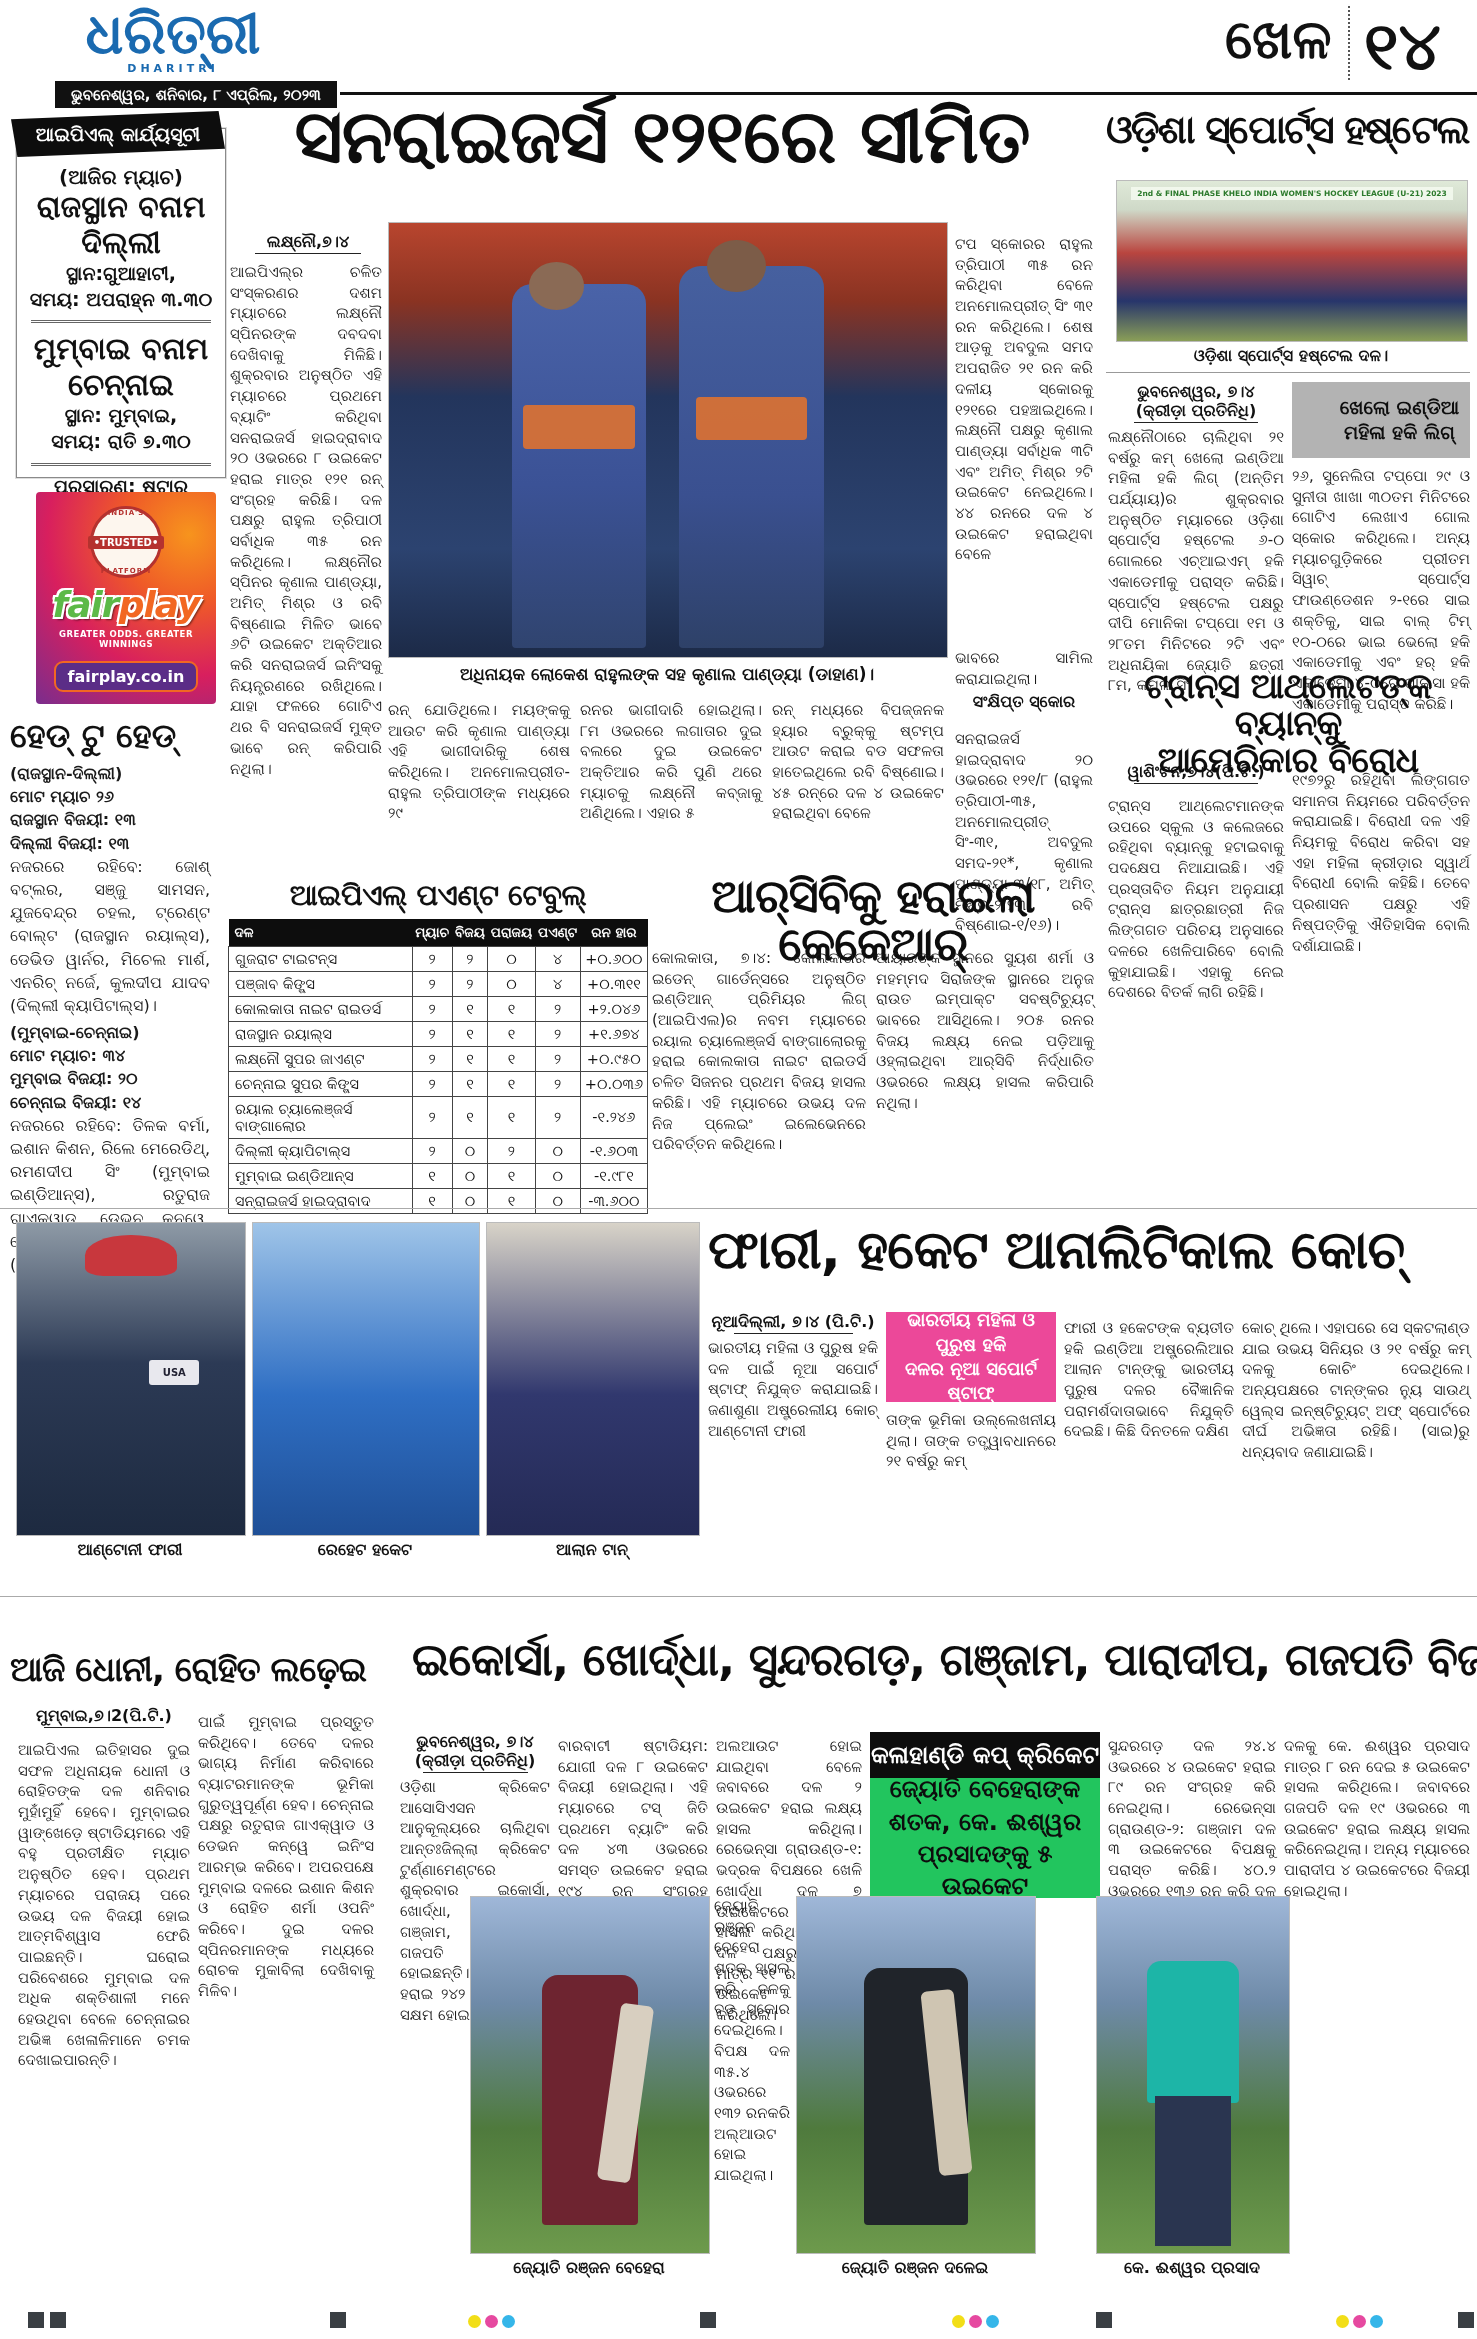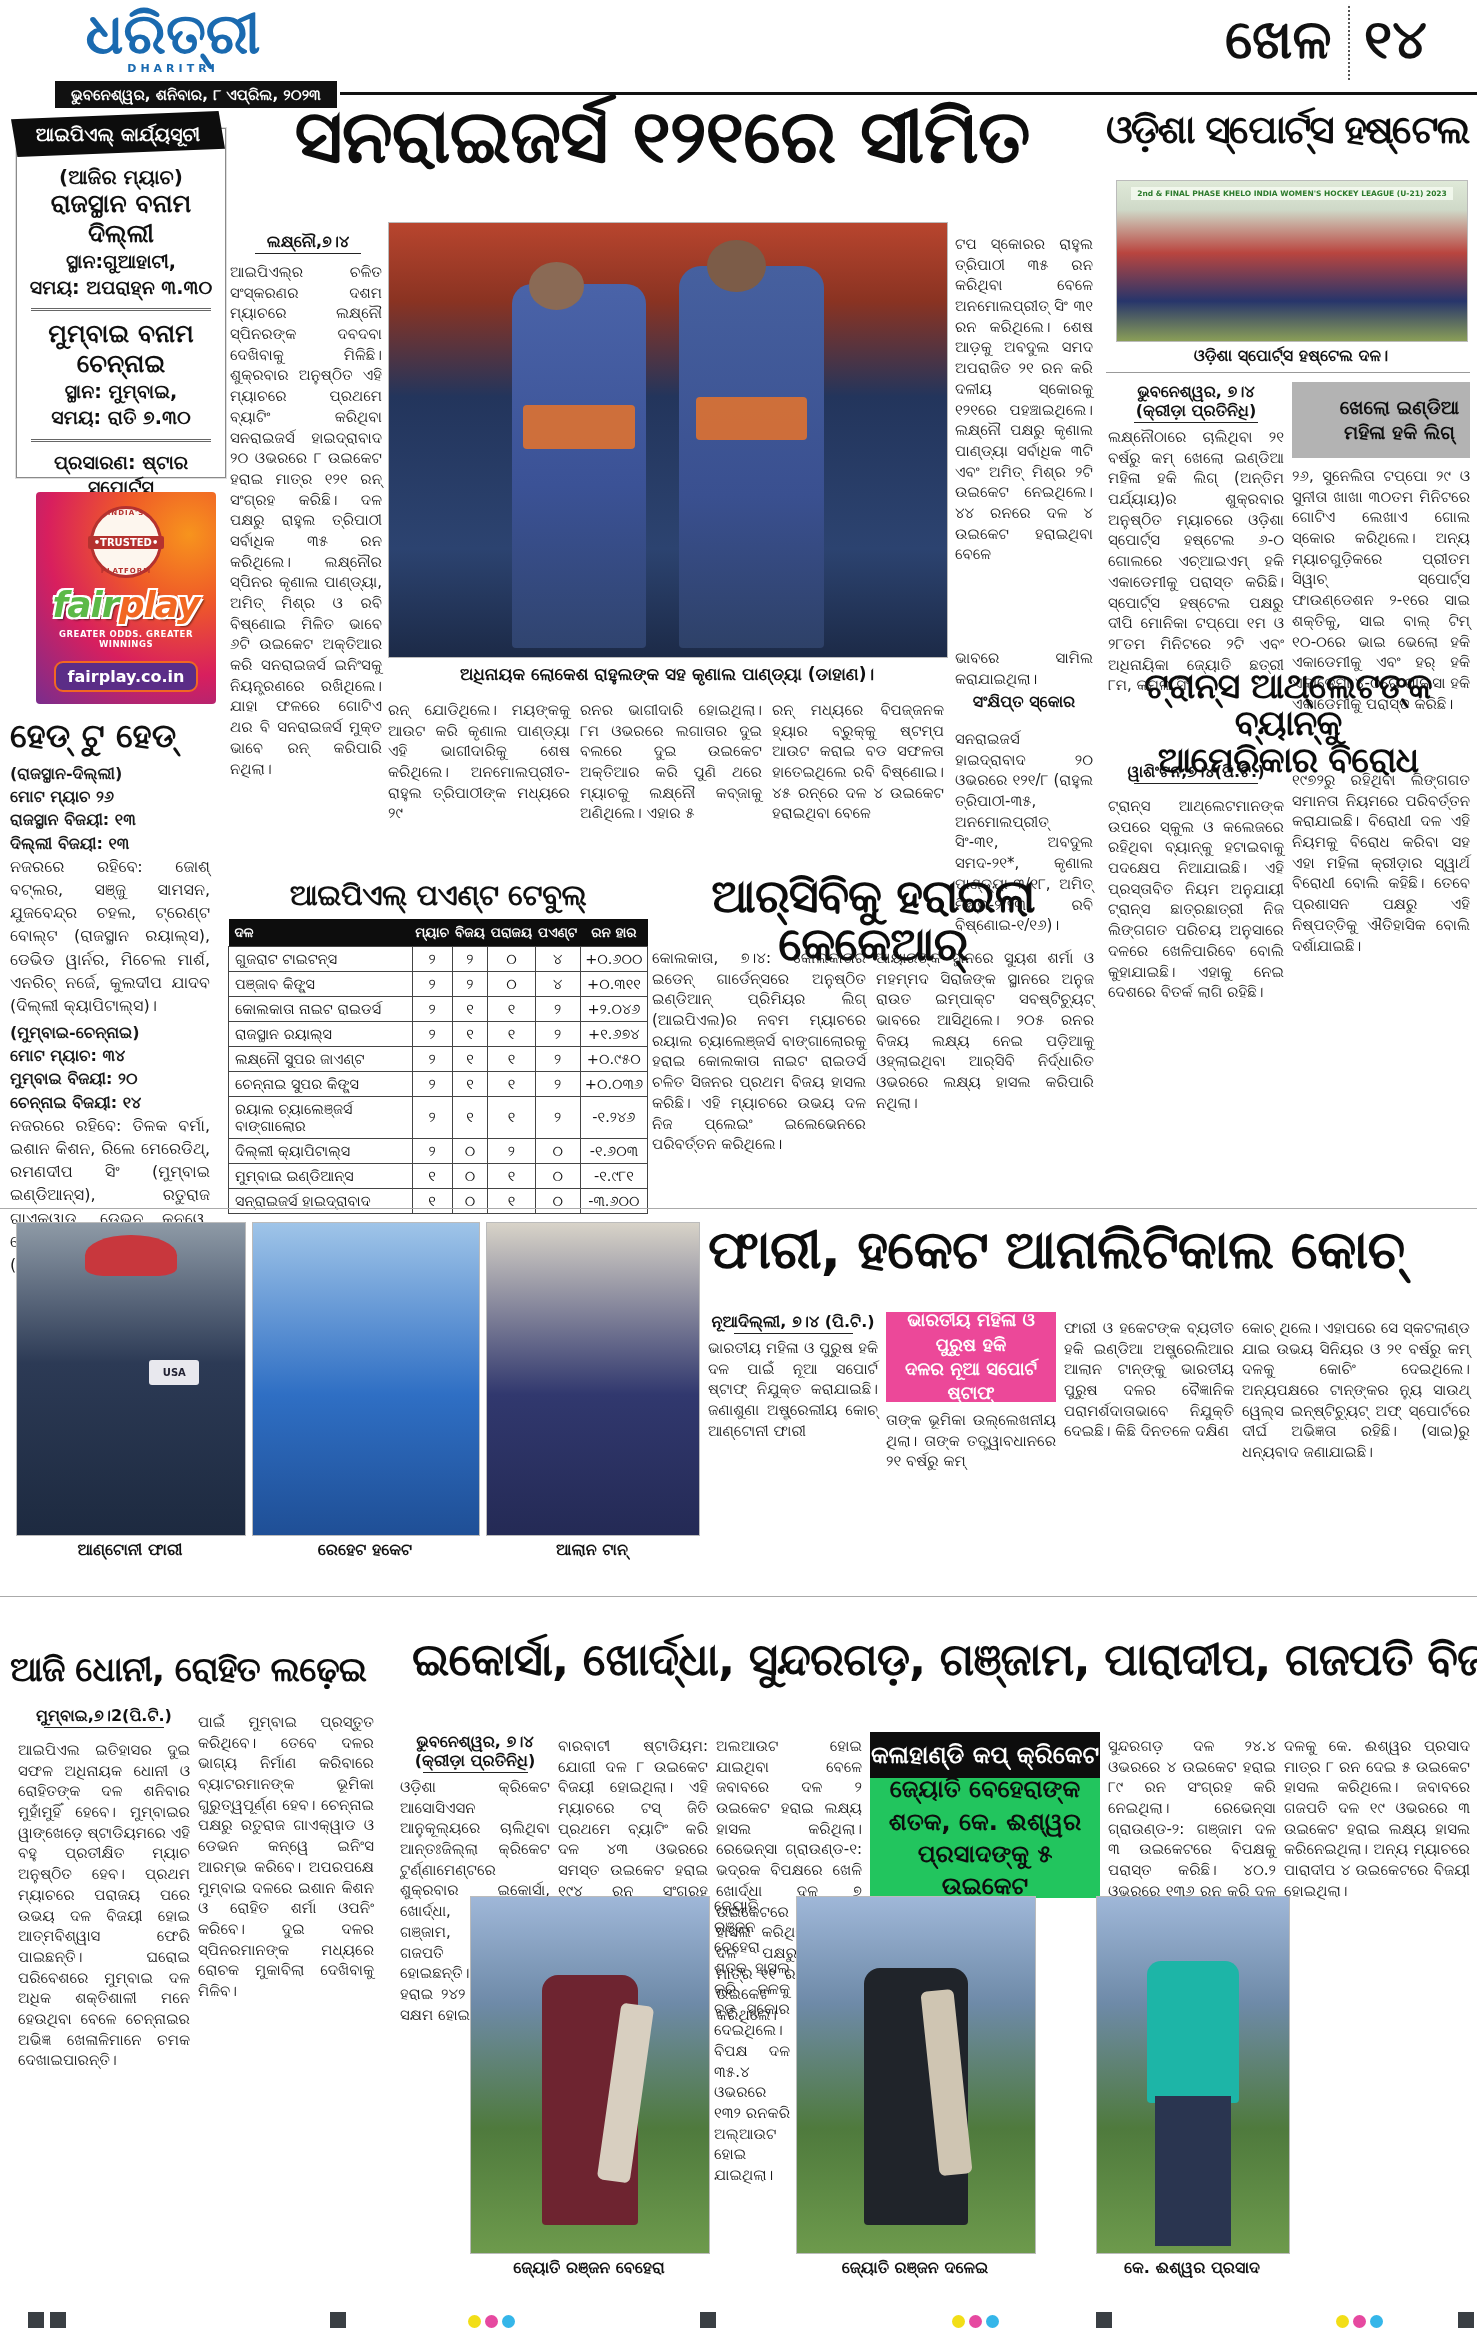--- a/index.html
+++ b/index.html
@@ -11,28 +11,28 @@
   .col{font-size:15px;line-height:1.38;text-align:justify;color:#1a1a1a;}
   .dl{font-weight:bold;text-align:center;font-size:16px;}
   .dl .rule{display:block;width:70%;margin:2px auto 4px;border-bottom:1.5px solid #222;}
   .cap{font-size:16px;font-weight:bold;text-align:center;color:#111;}
   .photo{background:linear-gradient(160deg,#6b7b8c,#3c4a5a);border:1px solid #bbb;}
   .rule-h{background:#111;}
   
   .logo-odia{font-size:56px;font-weight:bold;color:#1a6ab0;line-height:1;}
   .logo-latin{font-size:11px;letter-spacing:4px;color:#1a6ab0;font-weight:bold;text-align:center;}
   .section-name{font-size:54px;font-weight:bold;}
-  .page-num{font-size:54px;font-weight:bold;}
+  .page-num{font-size:66px;font-weight:bold;}
   .datebar{background:#111;color:#fff;font-size:15px;font-weight:bold;display:flex;align-items:center;justify-content:center;}
   .dotsep{border-left:2px dotted #555;}
   
   .schedbox{border:1.5px solid #8a8a8a;background:#fff;box-shadow:0 0 0 1px #ddd;}
   .schedbanner{background:#0d0d0d;color:#fff;font-weight:bold;font-size:19px;display:flex;align-items:center;justify-content:center;clip-path:polygon(0 18%,97% 0,100% 82%,3% 100%);}
   .sched-label{font-size:20px;font-weight:bold;text-align:center;}
-  .sched-team{font-size:25px;font-weight:bold;text-align:center;line-height:1.2;}
+  .sched-team{font-size:30px;font-weight:bold;text-align:center;line-height:1.2;}
   .sched-meta{font-size:19px;font-weight:bold;text-align:center;line-height:1.35;}
   .dbl{border-top:3px double #666;margin:8px 6px;}
   
   .ad{background:radial-gradient(circle at 85% 20%,#f7941d 0%,#ef5a28 30%,#d81f5e 62%,#7a2d8d 100%);border-radius:4px;overflow:hidden;text-align:center;}
   .ad-badge{width:66px;height:66px;border-radius:50%;background:#fdf6ee;border:3px solid #b5322f;margin:14px auto 6px;display:flex;flex-direction:column;align-items:center;justify-content:space-between;}
   .ad-badge .t1{font-size:7px;color:#b5322f;font-weight:bold;letter-spacing:1px;}
   .ad-badge .t2{font-size:10px;color:#fff;background:#b5322f;font-weight:bold;padding:1px 6px;border-radius:2px;margin:2px 0;}
   .ad-brand{font-size:36px;font-weight:bold;font-style:italic;letter-spacing:-1px;text-shadow:2px 2px 0 #fff,-2px 2px 0 #fff,2px -2px 0 #fff,-2px -2px 0 #fff,3px 3px 2px rgba(0,0,0,.5);}
   .ad-brand .g{color:#5cb947;} .ad-brand .o{color:#f26722;}
   .ad-tag{color:#fff;font-size:8.5px;font-weight:bold;letter-spacing:.5px;margin-top:4px;}

